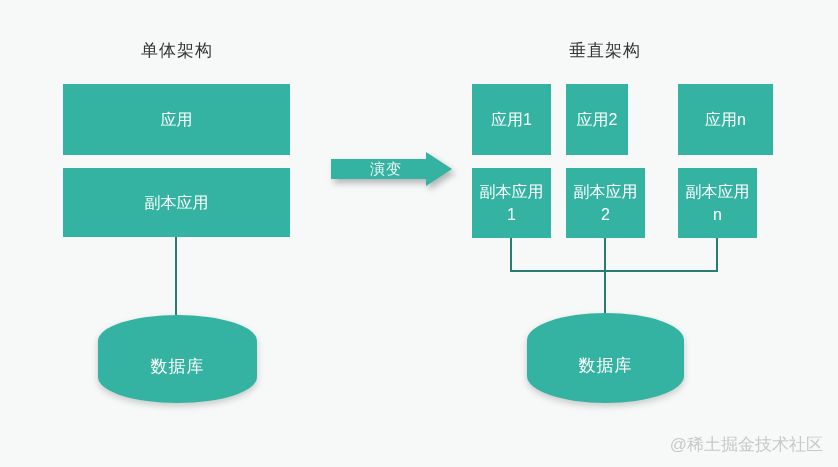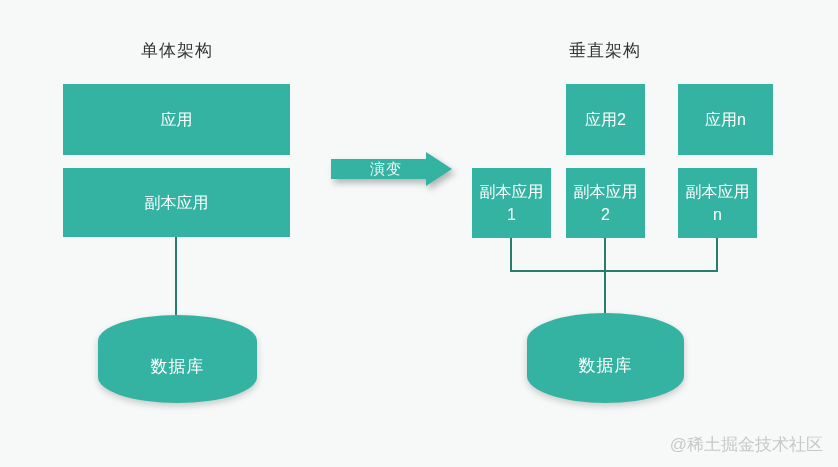--- a/index.html
+++ b/index.html
@@ -110,21 +110,22 @@
     </svg>
     <div class="cyl-label">数据库</div>
   </div>
 
   <div class="arrow" style="left:331px;top:152px;width:121px;height:34px">
     <div class="arrow-body"></div>
     <div class="arrow-head"></div>
     <div class="arrow-label">演变</div>
   </div>
 
-  <div class="box" style="left:566px;top:84px;width:79px;height:71px">应用2</div>
+  <div class="box" style="left:472px;top:84px;width:79px;height:71px">应用1</div>
+  <div class="box" style="left:566px;top:84px;width:62px;height:71px">应用2</div>
   <div class="box" style="left:678px;top:84px;width:95px;height:71px">应用n</div>
 
   <div class="box" style="left:472px;top:168px;width:79px;height:70px">副本应用
 1</div>
   <div class="box" style="left:566px;top:168px;width:79px;height:70px">副本应用
 2</div>
   <div class="box" style="left:678px;top:168px;width:79px;height:70px">副本应用
 n</div>
 
   <div class="vline" style="left:510px;top:238px;height:33px"></div>

